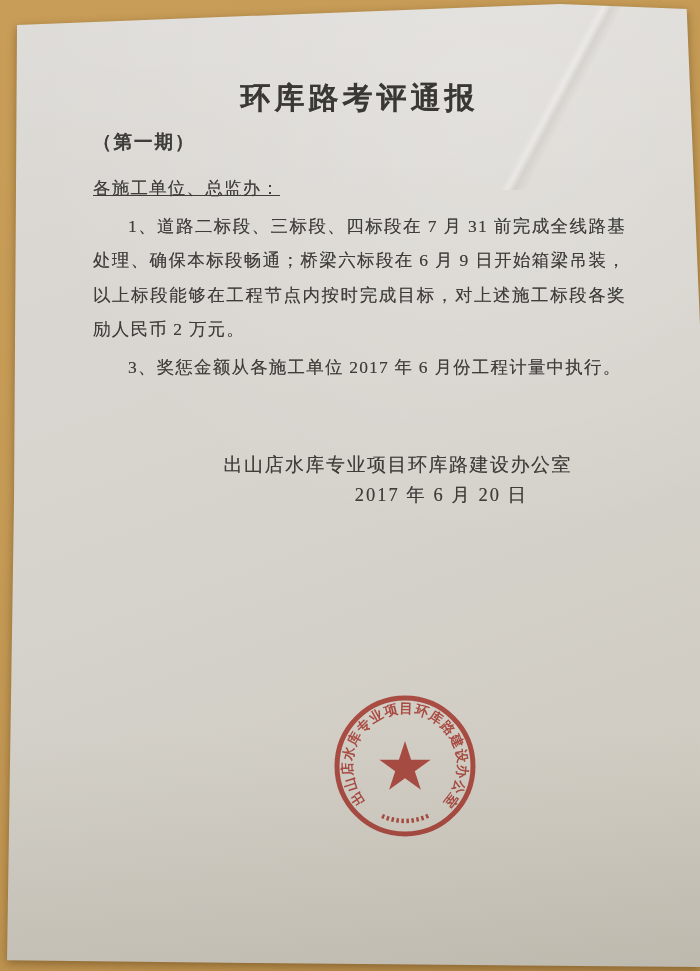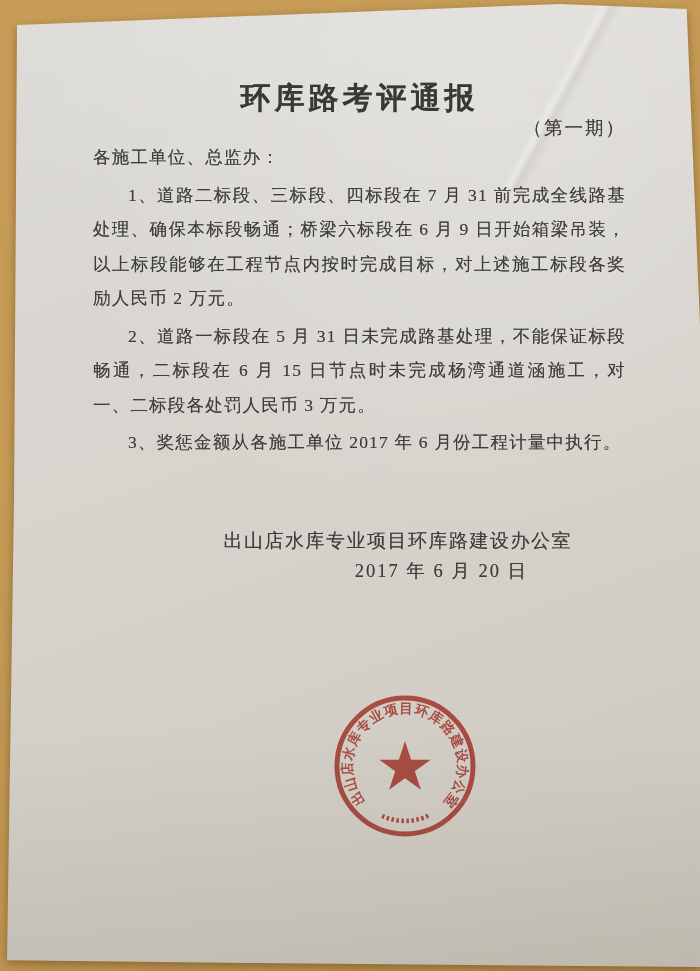--- a/index.html
+++ b/index.html
@@ -54,27 +54,31 @@
     margin: 0;
     text-align: center;
     font-family: "Liberation Sans", sans-serif;
     font-weight: bold;
     font-size: 30px;
     line-height: 36px;
     letter-spacing: 4px;
     color: #393835;
   }
   .doc-issue {
-    text-align: right;
+    margin-top: 14px;
+    text-align: left;
     font-size: 18.5px;
     line-height: 24px;
     letter-spacing: 2px;
+    font-weight: bold;
   }
   .doc-salutation {
+    margin-top: 17px;
     letter-spacing: 1.2px;
+    text-decoration: underline;
   }
   .doc p.para {
     margin: 3px 0 0 0;
     text-indent: 2em;
     letter-spacing: 1.2px;
   }
   .doc .signature {
     margin-top: 66px;
     text-align: right;
     padding-right: 54px;
@@ -107,21 +111,20 @@
   <div class="paper">
     <div class="paper-sheen"></div>
     <div class="paper-crease"></div>
 
     <div class="doc">
       <h1 class="doc-title">环库路考评通报</h1>
       <div class="doc-issue">（第一期）</div>
       <div class="doc-salutation">各施工单位、总监办：</div>
 
       <p class="para">1、道路二标段、三标段、四标段在 7 月 31 前完成全线路基处理、确保本标段畅通；桥梁六标段在 6 月 9 日开始箱梁吊装，以上标段能够在工程节点内按时完成目标，对上述施工标段各奖励人民币 2 万元。</p>
-      <p class="para">2、道路一标段在 5 月 31 日未完成路基处理，不能保证标段畅通，二标段在 6 月 15 日节点时未完成杨湾通道涵施工，对一、二标段各处罚人民币 3 万元。</p>
       <p class="para">3、奖惩金额从各施工单位 2017 年 6 月份工程计量中执行。</p>
 
       <div class="signature">出山店水库专业项目环库路建设办公室</div>
       <div class="doc-date">2017 年 6 月 20 日</div>
     </div>
 
     <svg class="seal" viewBox="0 0 148 148" xmlns="http://www.w3.org/2000/svg">
       <circle cx="74" cy="74" r="68" fill="none" stroke="#c23a30" stroke-width="5"></circle>
       <polygon fill="#c23a30" points="74,49 80.1,67.7 99.7,67.7 83.8,79.2 89.9,97.8 74,86.3 58.1,97.8 64.2,79.2 48.3,67.7 67.9,67.7"></polygon>
       <defs>

